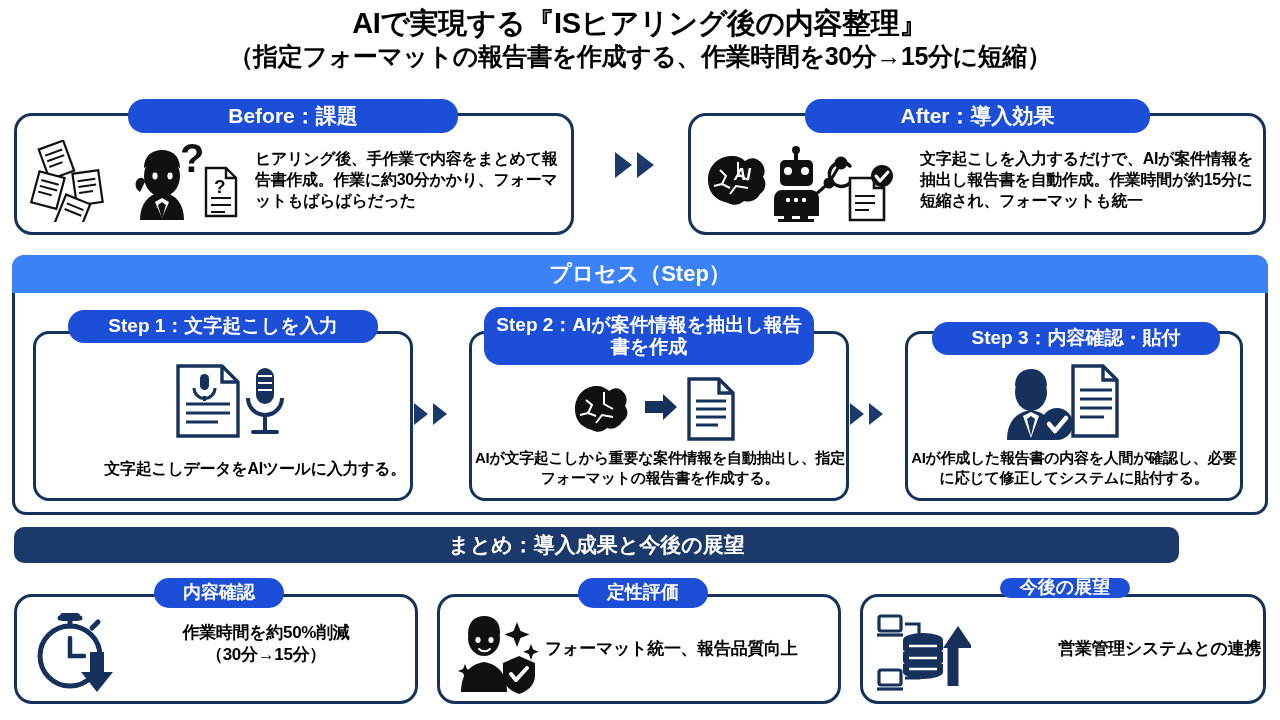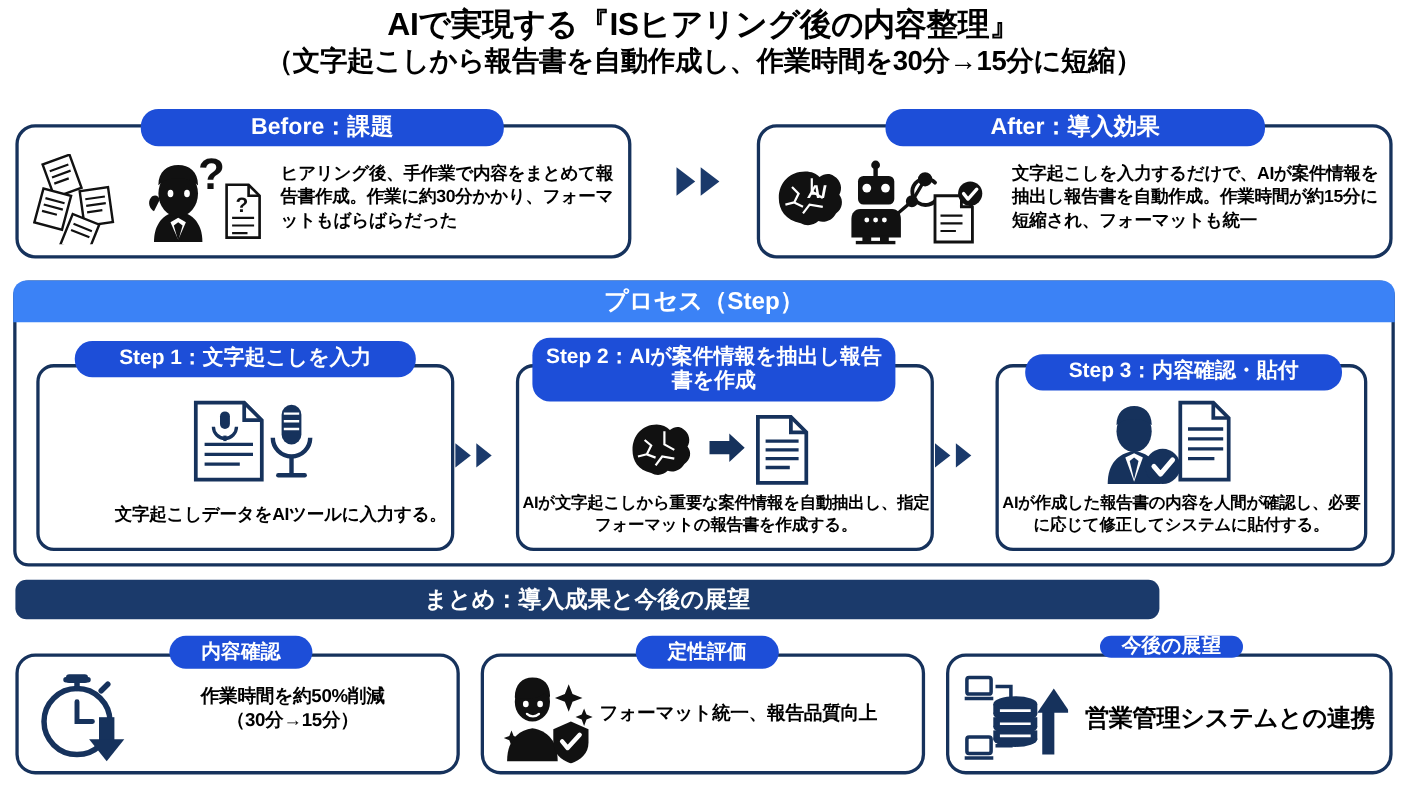--- a/index.html
+++ b/index.html
@@ -137,21 +137,21 @@
   #step1-text { left: 40px;  top: 458px; width: 366px; font-size: 16px; text-align: right; }
   #step2-text { left: 474px; top: 448px; width: 372px; font-size: 15px; text-align: center; }
   #step3-text { left: 908px; top: 448px; width: 332px; font-size: 15px; text-align: center; }
 
   #chev-s1 { left: 414px; top: 403px; }
   #chev-s2 { left: 850px; top: 403px; }
 
   
   #summary-bar {
     position: absolute;
-    left: 14px; top: 527px; width: 1040px; height: 36px;
+    left: 14px; top: 527px; width: 1165px; height: 36px;
     background: #1b3a6b;
     border-radius: 10px;
     color: #fff;
     font-size: 21px; font-weight: bold;
     display: flex; align-items: center; justify-content: center;
     box-sizing: border-box;
   }
 
   #res1-card { left: 14px;  top: 594px; width: 404px; height: 110px; }
   #res2-card { left: 437px; top: 594px; width: 404px; height: 110px; }
@@ -160,42 +160,42 @@
   #res1-pill { left: 154px; top: 578px; width: 130px; height: 30px; font-size: 18px; }
   #res2-pill { left: 578px; top: 578px; width: 130px; height: 30px; font-size: 18px; }
   #res3-pill { left: 1000px; top: 578px; width: 130px; height: 20px; font-size: 18px; }
 
   #res1-icon { left: 30px;  top: 608px; width: 92px; height: 86px; }
   #res2-icon { left: 455px; top: 608px; width: 92px; height: 86px; }
   #res3-icon { left: 875px; top: 608px; width: 96px; height: 86px; }
 
   #res1-text { left: 126px; top: 622px; width: 280px; font-size: 17px; text-align: center; }
   #res2-text { left: 545px; top: 638px; width: 292px; font-size: 17px; text-align: left; }
-  #res3-text { left: 975px; top: 638px; width: 286px; font-size: 22px; text-align: center; }
+  #res3-text { left: 975px; top: 638px; width: 286px; font-size: 17px; text-align: right; }
 
   
   .chev {
     width: 0; height: 0;
     border-top: 13px solid transparent;
     border-bottom: 13px solid transparent;
     border-left: 17px solid #1b3a6b;
   }
   .chev.small {
     border-top: 11px solid transparent;
     border-bottom: 11px solid transparent;
     border-left: 14px solid #1b3a6b;
   }
   svg { display: block; }
 </style>
 </head>
 <body>
 
 <div class="title-block">
   <div class="title-main">AIで実現する『ISヒアリング後の内容整理』</div>
-  <div class="title-sub">（文字起こしから報告書を自動作成し、作業時間を30分→15分に短縮）</div>
+  <div class="title-sub">（指定フォーマットの報告書を作成する、作業時間を30分→15分に短縮）</div>
 </div>
 
 <div class="card" id="before-card"></div>
 <div class="pill" id="before-pill">Before：課題</div>
 
 <div class="icon-wrap" id="before-icons">
   <svg width="212" height="82" viewBox="0 0 212 82" aria-hidden="true">
     <g fill="none" stroke="#111" stroke-width="2.2">
       <g transform="rotate(-20 28 16)">
           <rect x="14" y="4" width="26" height="32" fill="#fff"></rect>

